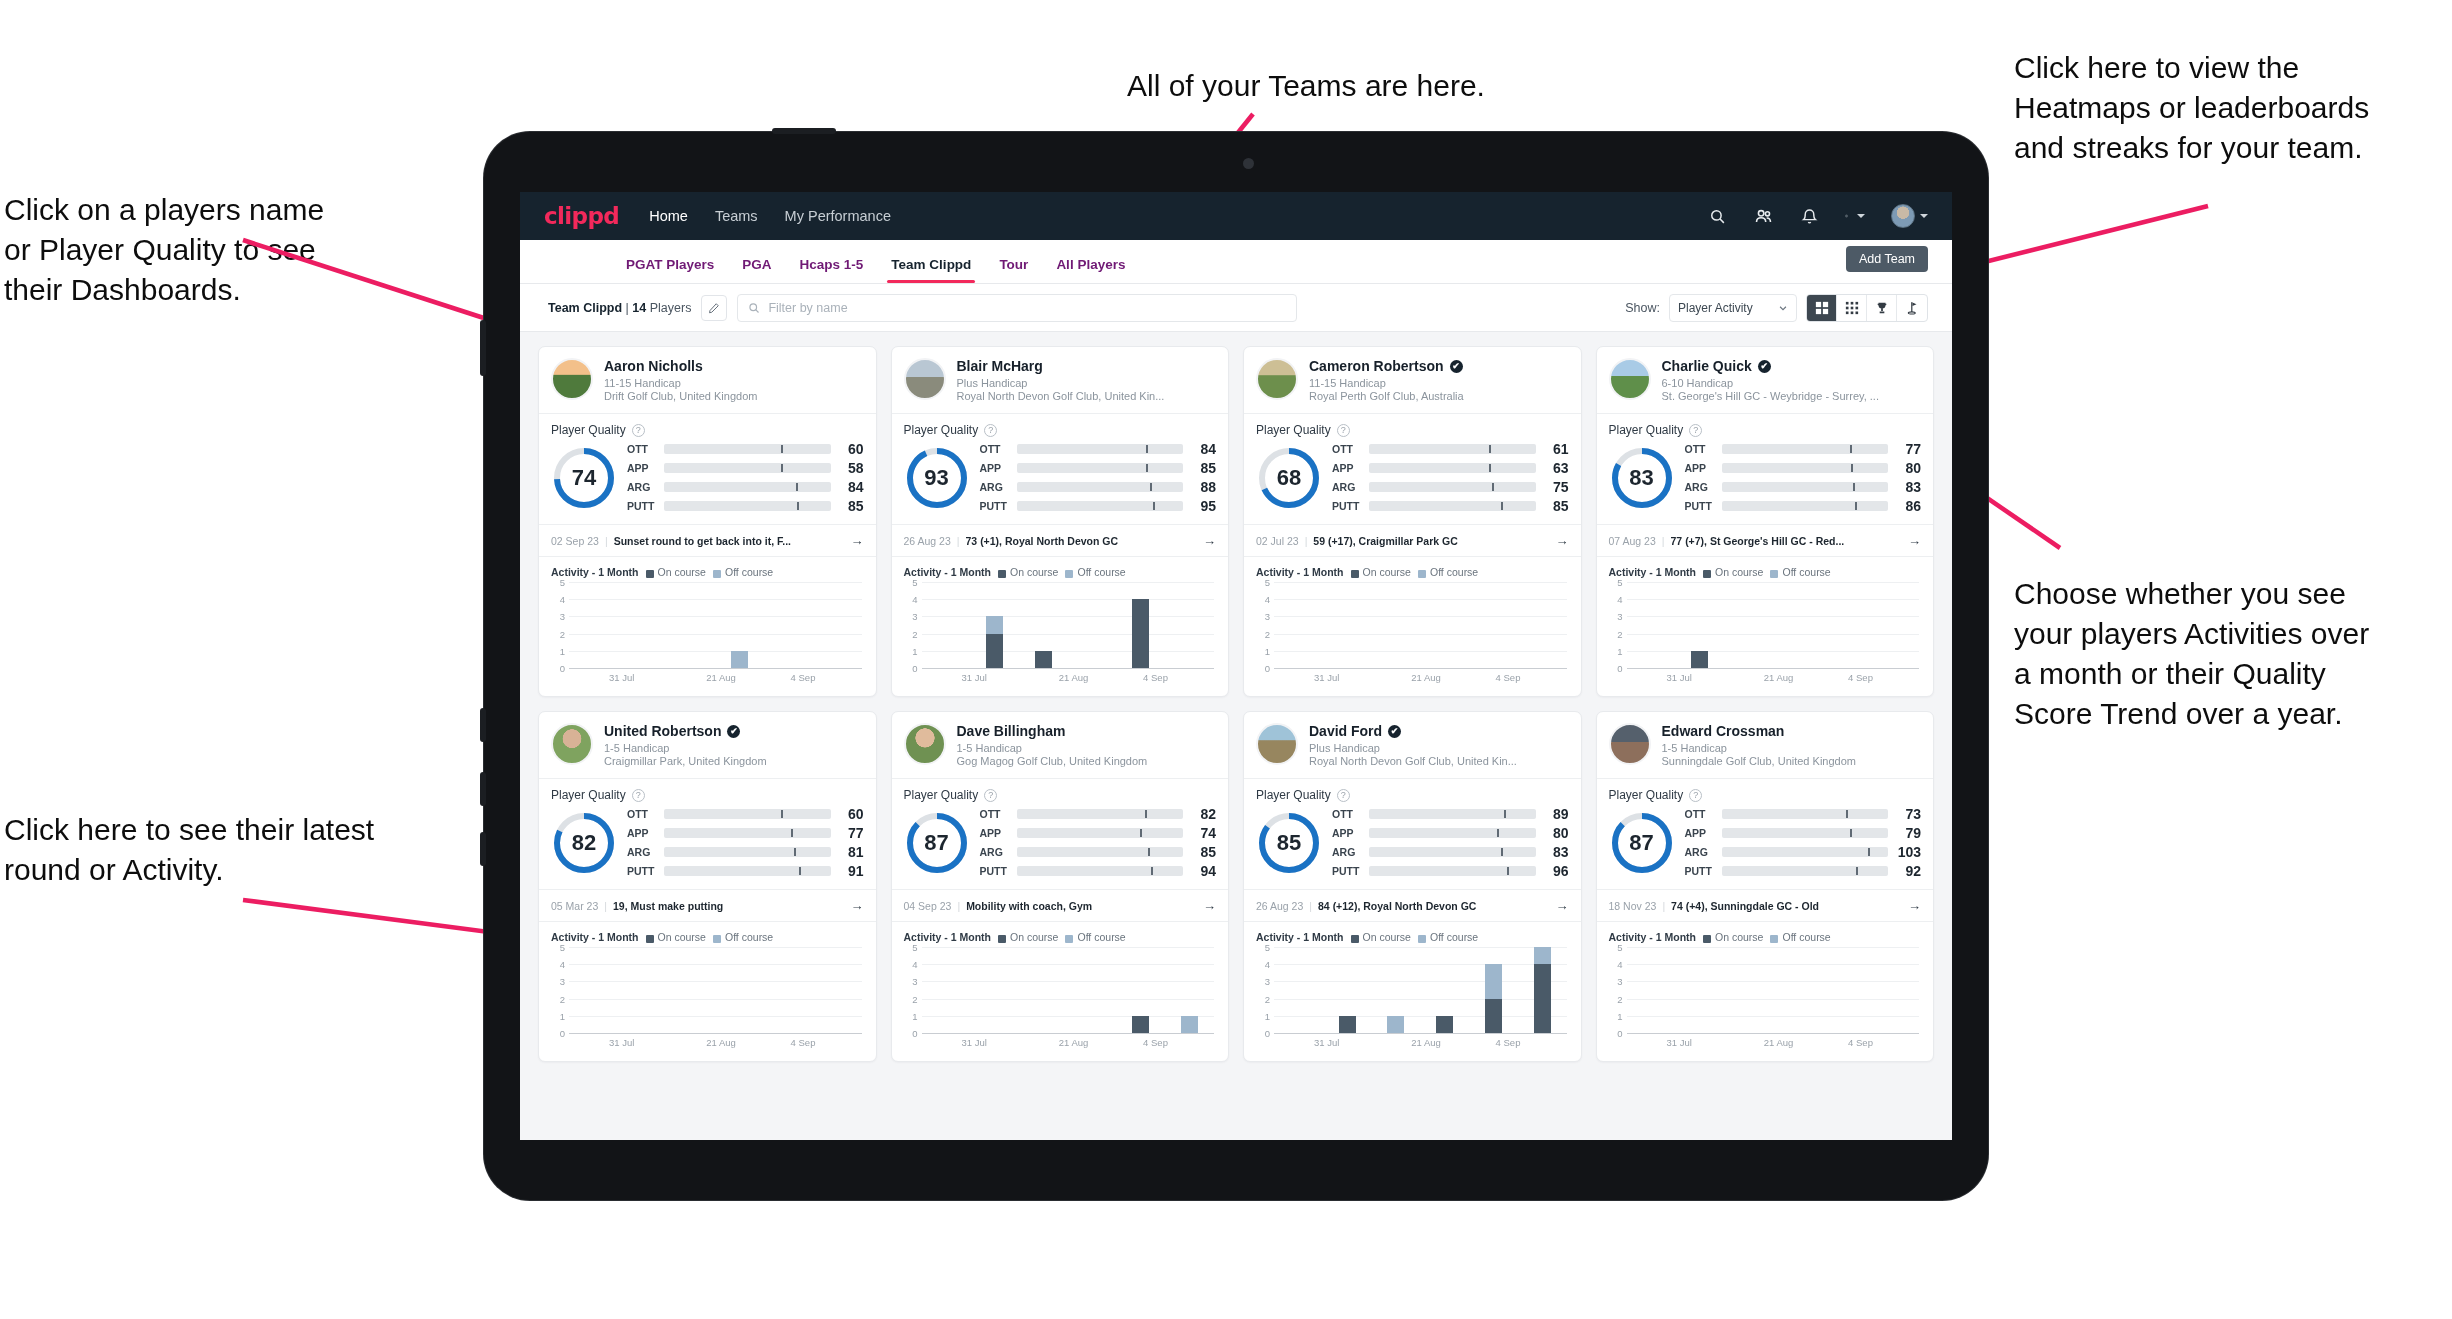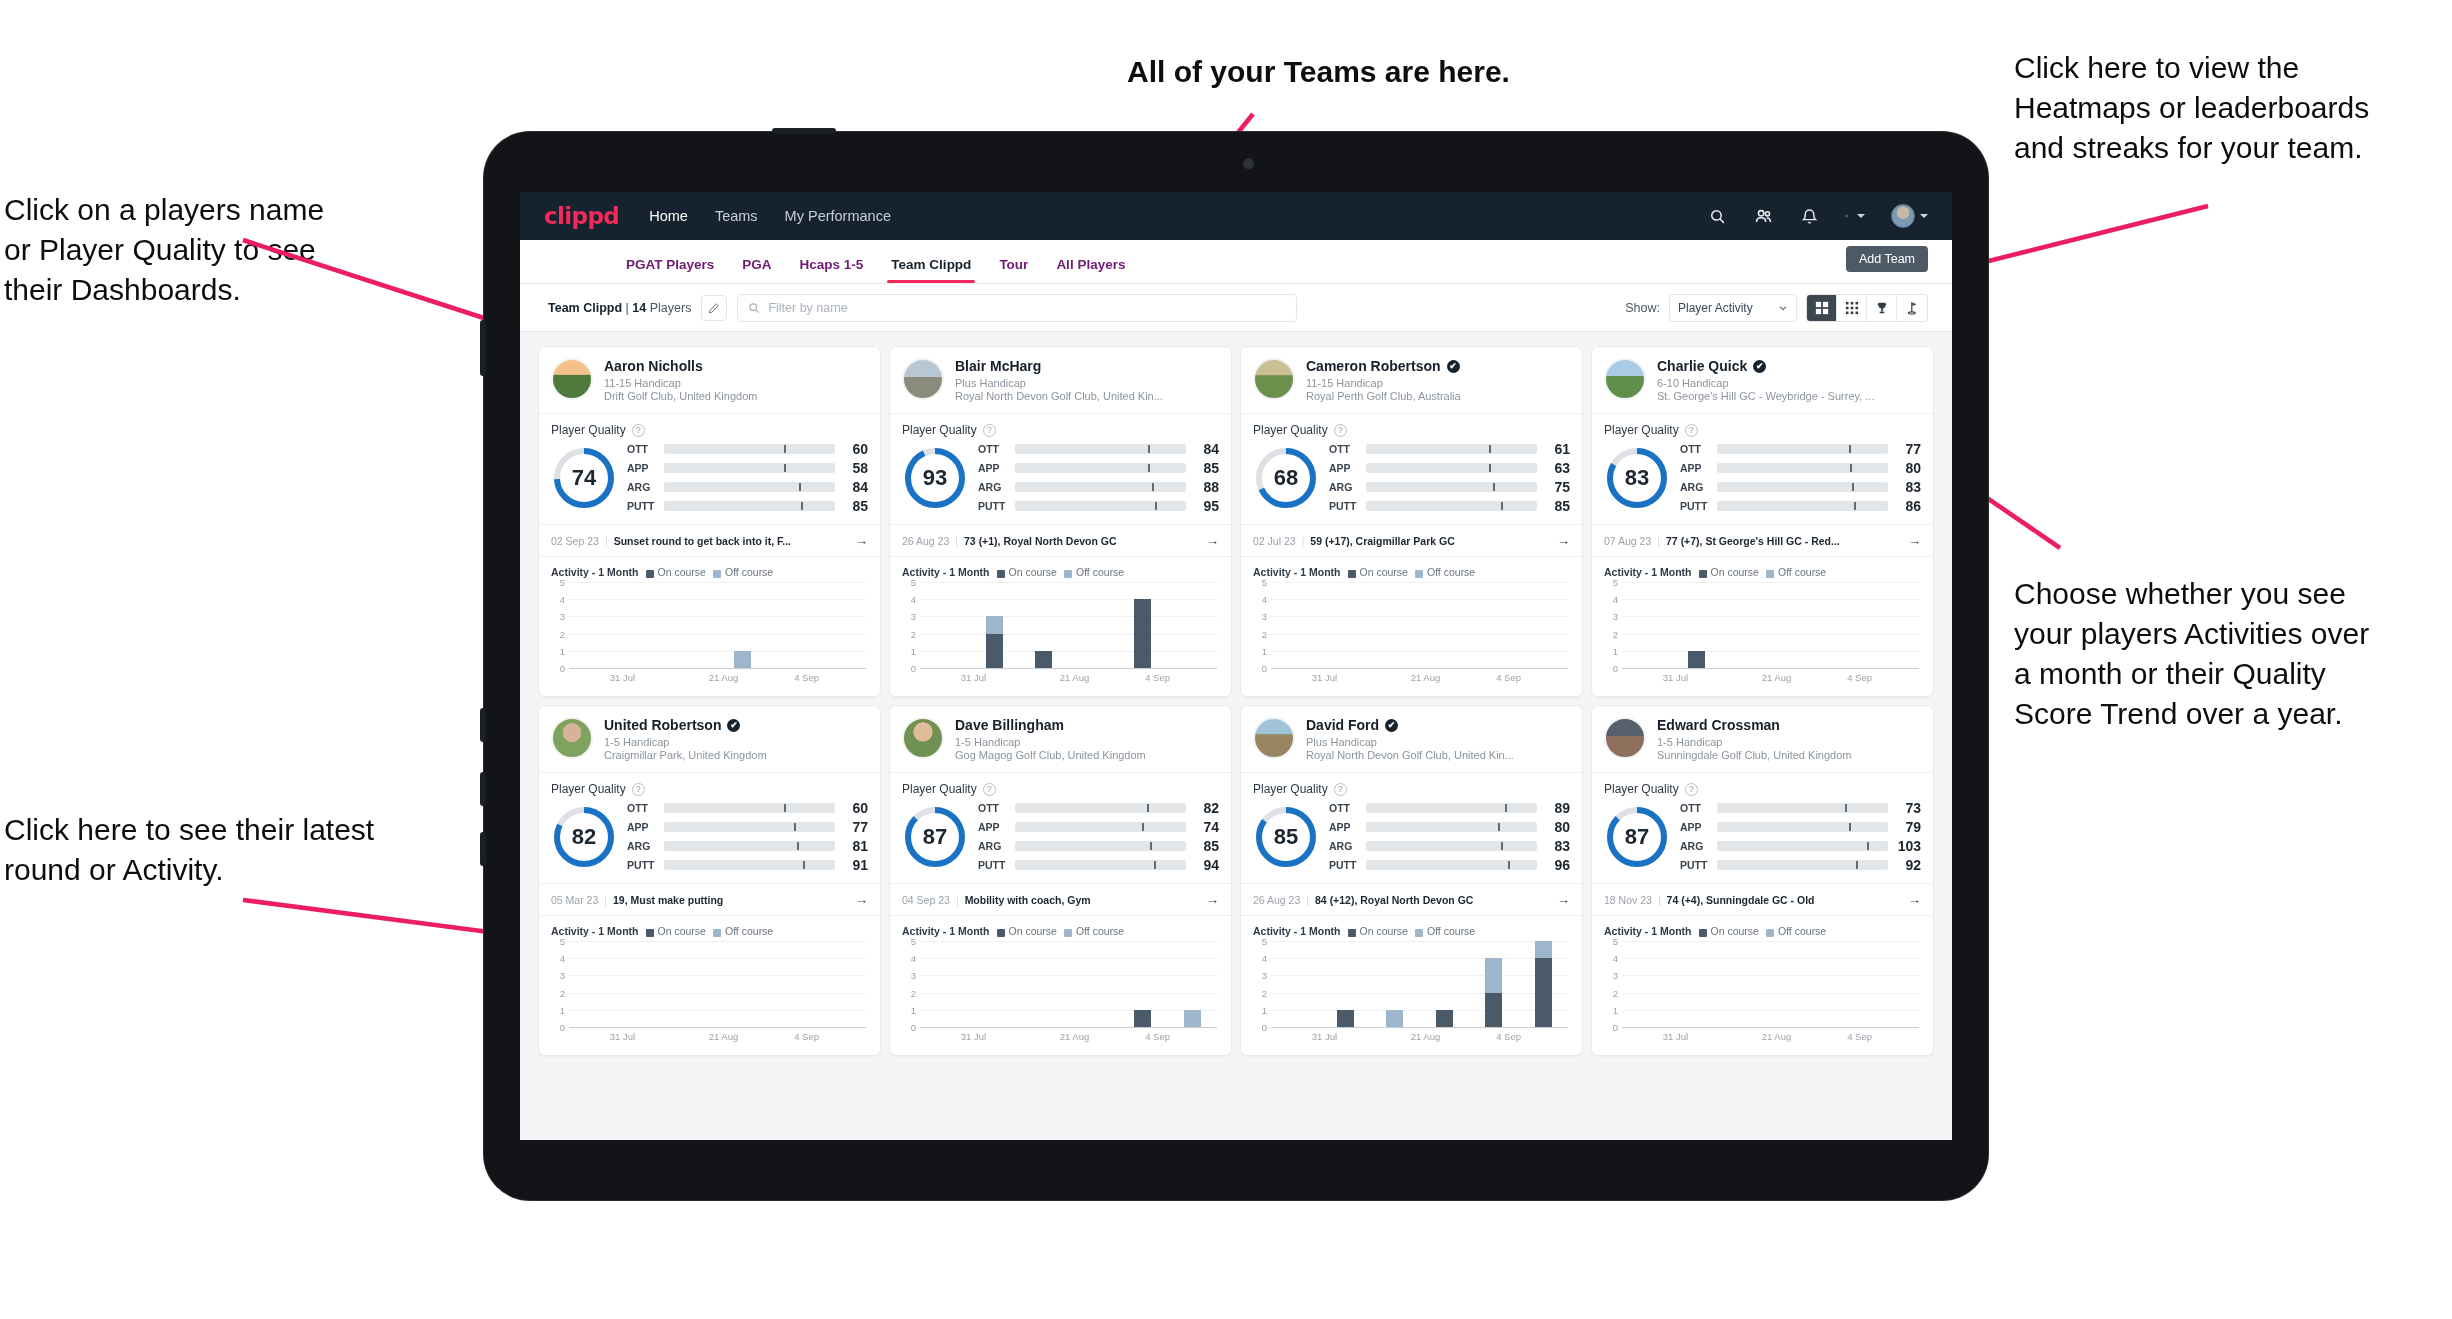--- a/index.html
+++ b/index.html
@@ -112,21 +112,21 @@
   .viewtoggle { display:flex; border:1px solid #dfe3e7; border-radius:4px; overflow:hidden; height:28px; background:#fff; }
   .vt {
     width: 30px; display:flex; align-items:center; justify-content:center;
     border-right:1px solid #e6e9ec; color:#333b43;
   }
   .vt:last-child { border-right:none; }
   .vt.active { background:#3d4750; color:#ffffff; }
 
   
   .grid-scroll { padding: 14px 18px 0 18px; background:#f4f5f7; height: 792px; }
-  .grid { display:grid; grid-template-columns: repeat(4, 1fr); gap: 8px; }
+  .grid { display:grid; grid-template-columns: repeat(4, 1fr); gap: 14px; }
   .card {
     background:#ffffff; border:1px solid #e8eaed; border-radius:7px; overflow:hidden;
     box-shadow: 0 1px 2px rgba(16,24,40,.04);
   }
   .card-head { display:flex; gap:11px; padding: 11px 12px; align-items:flex-start; border-bottom:1px solid #edeff1;}
   .pic {
     width: 42px; height: 42px; border-radius:50%; flex:none; border:2px solid #f2f3f5;
   }
   .pic.p1 { background: linear-gradient(#f3c08a 0 38%, #4f7a3c 39% 100%); }
   .pic.p2 { background: linear-gradient(#b9c7d3 0 45%, #8a8b7c 46% 100%); }
@@ -190,21 +190,21 @@
   .seg-off { background:#9db6cc; }
   .seg-on { background:#4a5a68; }
   .xax { position:absolute; left:18px; right:2px; top: 90px; display:flex; }
   .xlb { font-size: 9.5px; color:#9aa2aa; position:absolute; transform:translateX(-50%); }
 </style>
 </head>
 <body>
 
 <div id="stage">
 
-  <div class="annot" style="left:1127px; top:52px; width:430px;font-weight:bold;">All of your Teams are here.</div>
+  <div class="annot" style="left:1127px; top:66px; width:430px;">All of your Teams are here.</div>
 
   <div class="annot" style="left:2014px; top:48px; width:430px;">Click here to view the
 Heatmaps or leaderboards
 and streaks for your team.</div>
 
   <div class="annot" style="left:4px; top:190px; width:400px;">Click on a players name
 or Player Quality to see
 their Dashboards.</div>
 
   <div class="annot" style="left:2014px; top:574px; width:430px;">Choose whether you see

